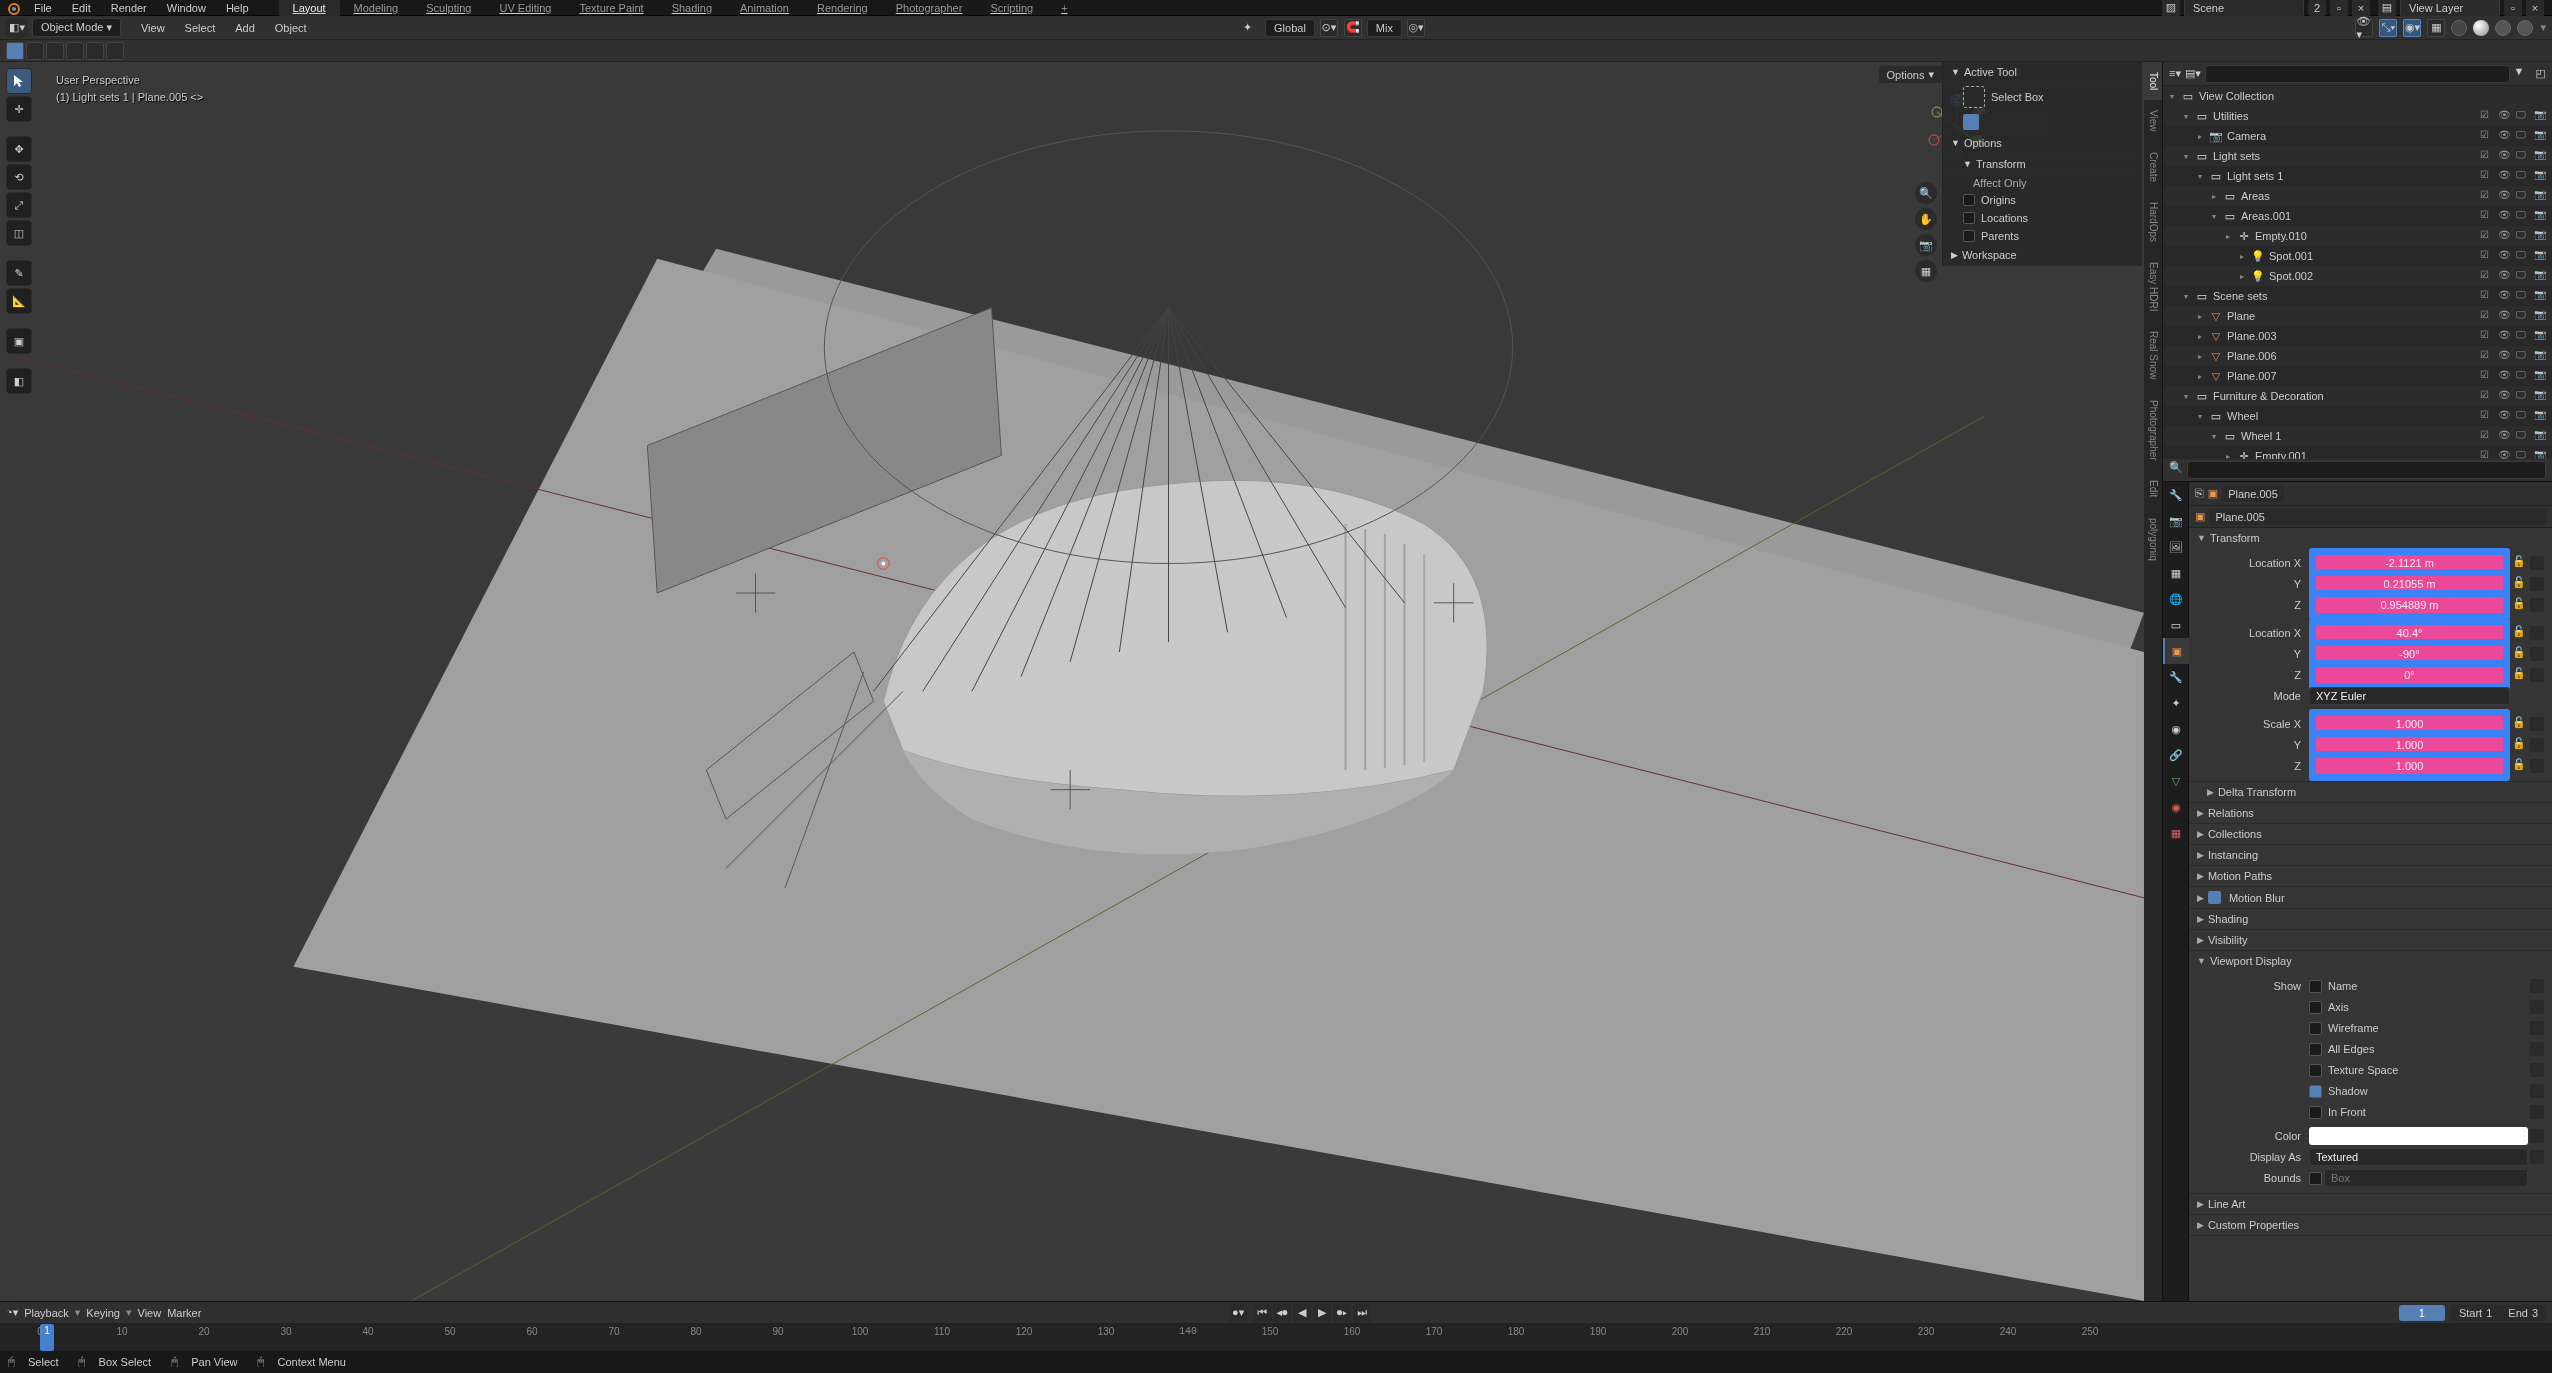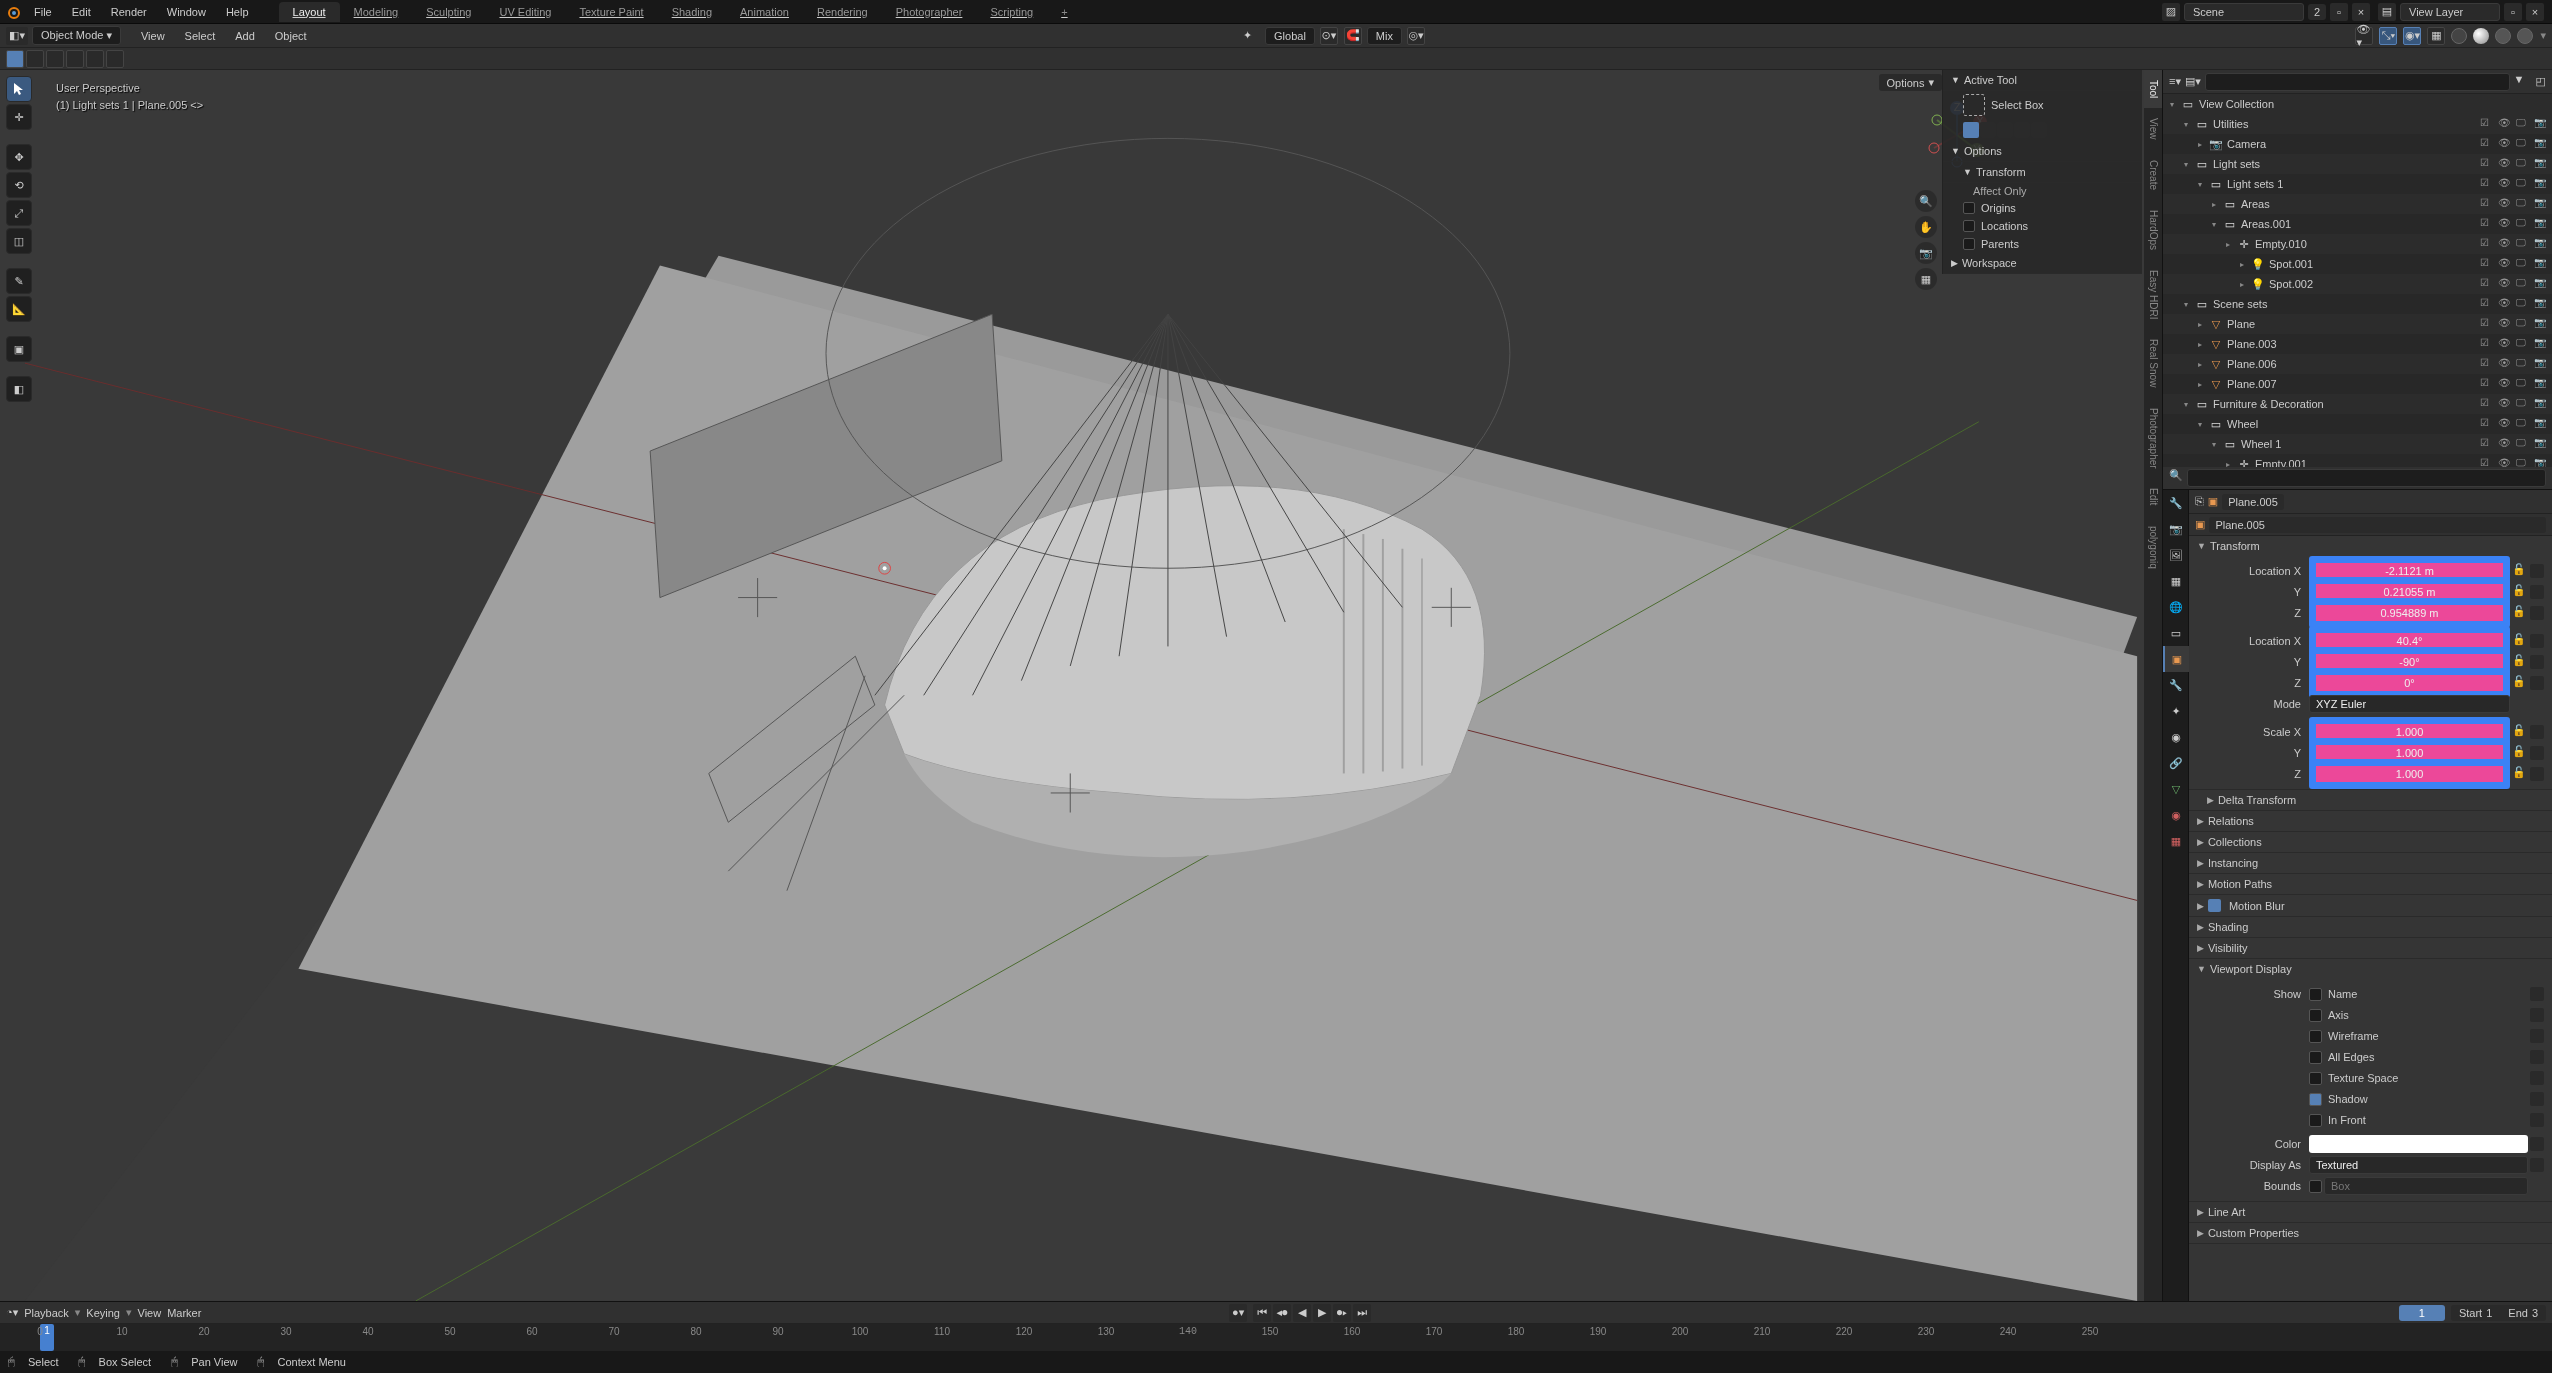--- a/index.html
+++ b/index.html
@@ -1,19 +1,19 @@
 <!DOCTYPE html>
 <html><head>
 <meta charset="utf-8">
 <style>
 * { margin: 0; padding: 0; box-sizing: border-box; font-family: -apple-system, BlinkMacSystemFont, "Segoe UI", sans-serif; font-size: 11px; color: #cccccc; user-select: none; }
 body { background: #1a1a1a; width: 2552px; height: 1373px; overflow: hidden; display: flex; flex-direction: column; }
 
 
-.topbar { background: #181818; height: 24px; display: flex; align-items: center; border-bottom: 1px solid #0a0a0a; }
+.topbar { background: #181818; height: 16px; display: flex; align-items: center; border-bottom: 1px solid #0a0a0a; }
 .topbar .logo { width: 24px; height: 24px; display: flex; align-items: center; justify-content: center; color: #ff7c00; }
 .topbar .menu-item { padding: 4px 10px; cursor: pointer; }
 .topbar .workspaces { display: flex; margin-left: 20px; flex: 1; text-decoration: underline; }
 .topbar .ws { padding: 4px 14px; cursor: pointer; color: #999; }
 .topbar .ws.active { background: #2a2a2a; border-radius: 4px 4px 0 0; color: #eee; }
 .topbar .ws.add { color: #888; }
 .topbar .scene-sel { display: flex; align-items: center; gap: 4px; padding-right: 8px; }
 .topbar .pill { background: #2a2a2a; padding: 2px 8px; border-radius: 3px; border: 1px solid #3a3a3a; }
 .topbar .num-pill { background: #2a2a2a; padding: 2px 6px; border-radius: 3px; }
 

